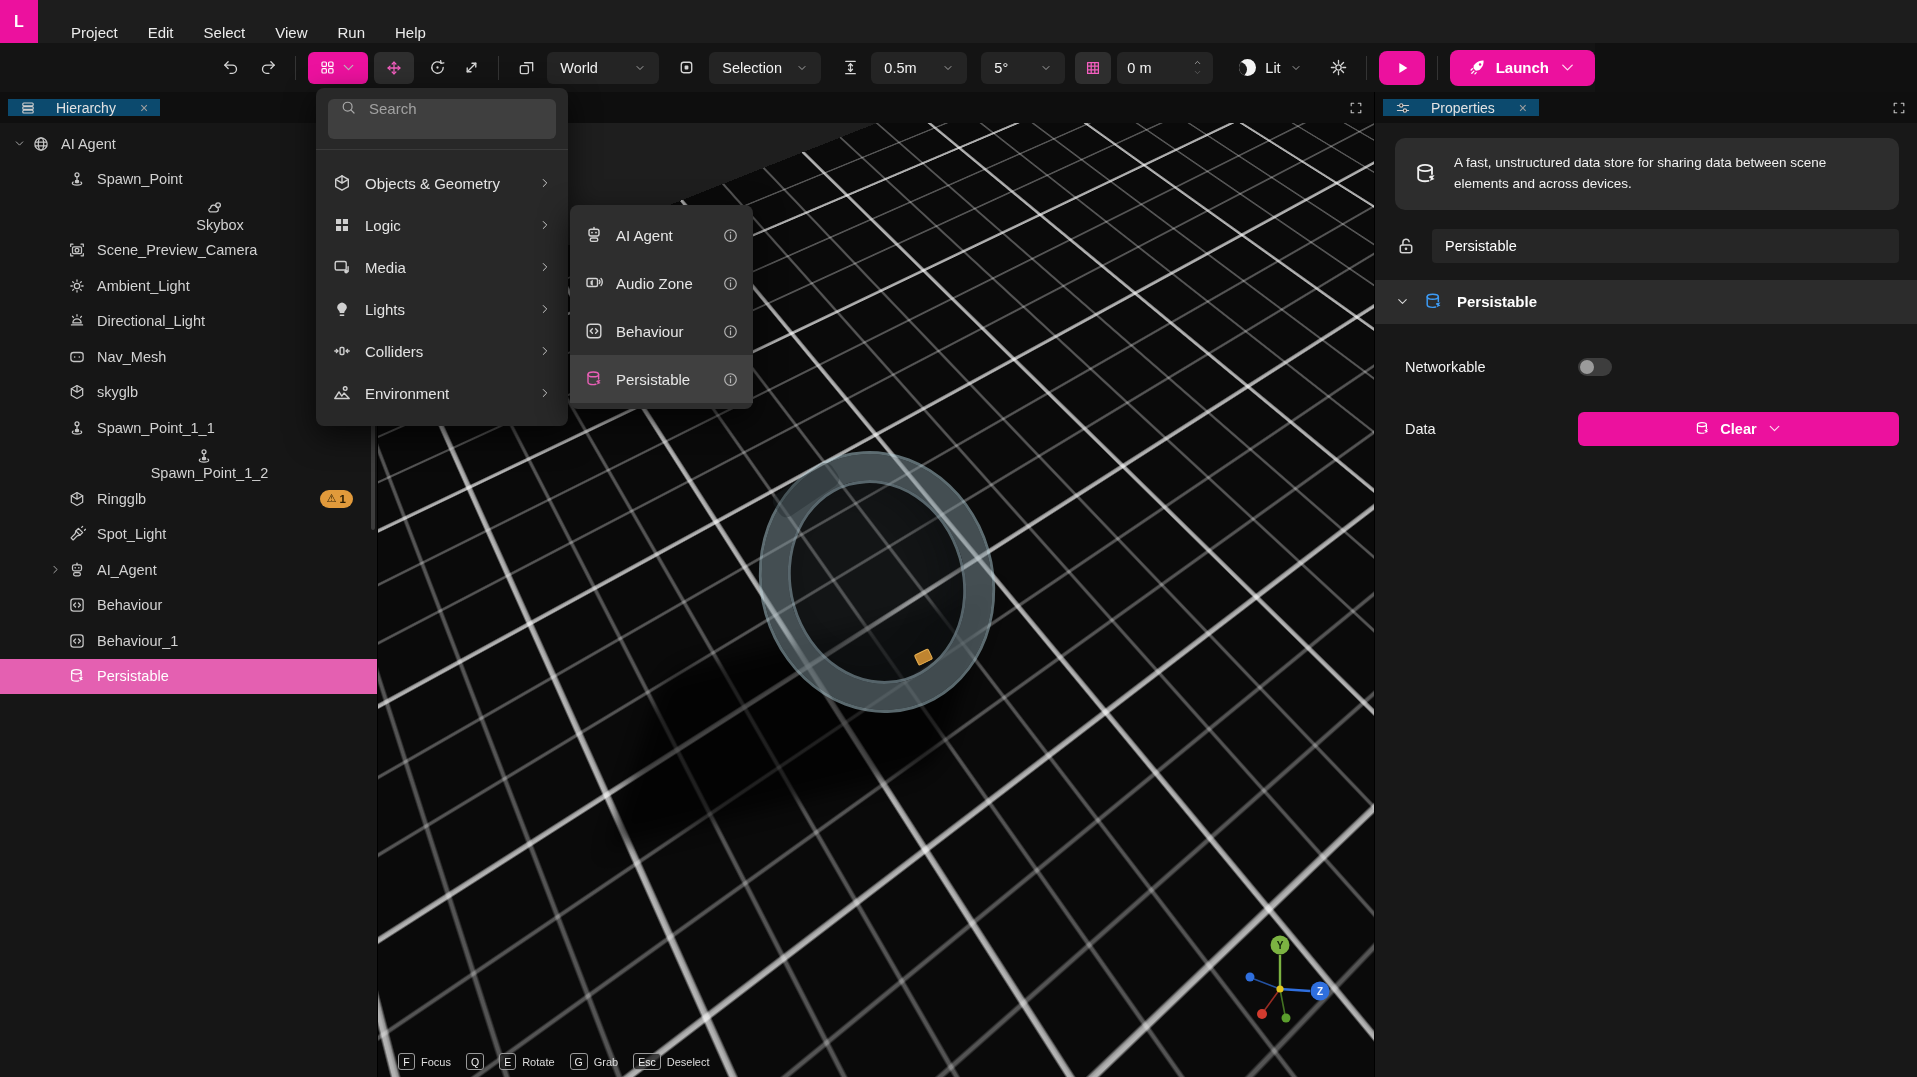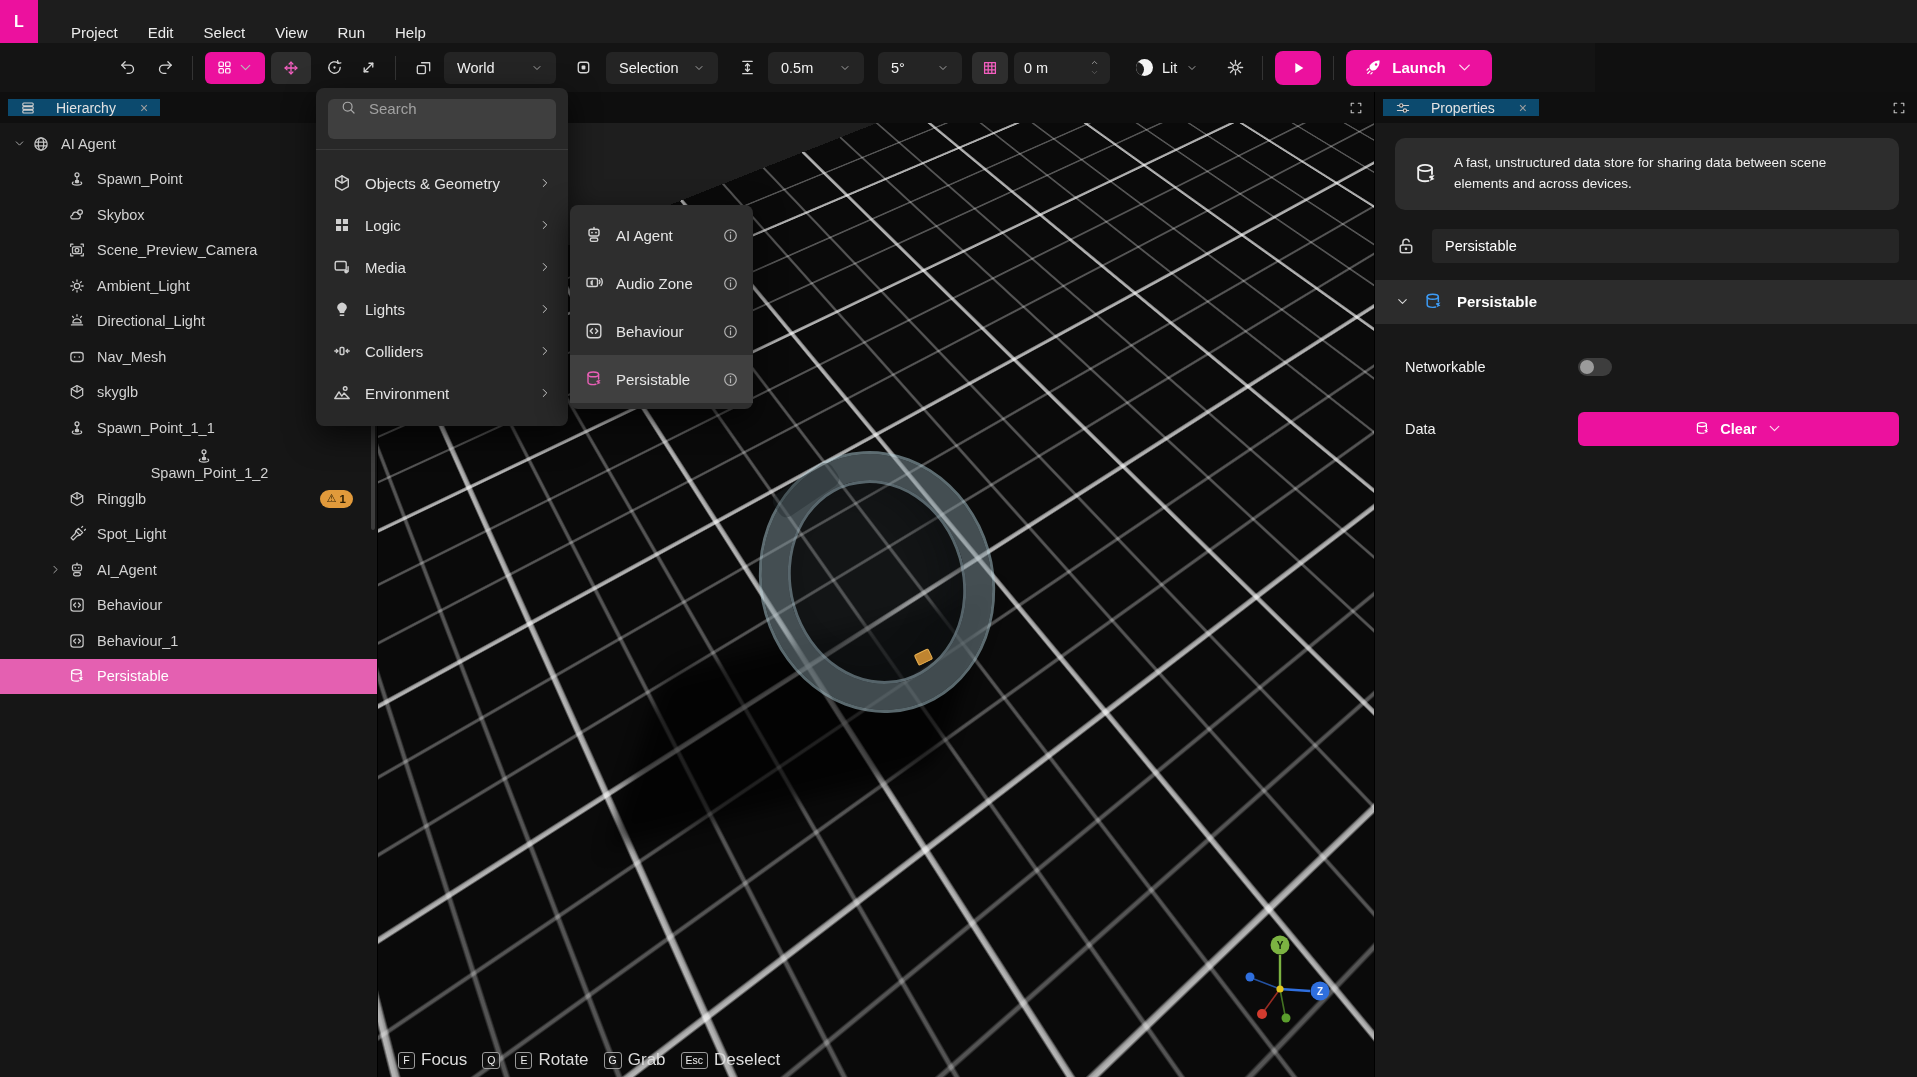--- a/index.html
+++ b/index.html
@@ -11,21 +11,21 @@
   .ic svg{width:100%;height:100%;}
 
   
   .menubar{position:absolute;left:0;top:0;width:1917px;height:43px;background:#1d1d1d;display:flex;align-items:center;}
   .logo{width:38px;height:43px;background:#EC119E;color:#fff;font-weight:bold;font-size:16px;
         display:flex;align-items:center;justify-content:center;}
   .menubar-items{display:flex;align-items:center;margin-left:18px;}
   .menu-top-item{padding:0 15px;font-size:15px;color:#ececec;cursor:default;margin-top:22px;}
 
   
-  .toolbar{position:absolute;left:0;top:43px;width:1595px;height:49px;background:#141414;display:flex;align-items:center;padding-left:112px;}
+  .toolbar{position:absolute;left:0;top:43px;width:1595px;height:49px;background:#141414;display:flex;align-items:center;padding-left:88px;justify-content:flex-end;}
   .tbtn{width:30px;height:30px;display:flex;align-items:center;justify-content:center;color:#d6d6d6;}
   .tbtn .ic{width:19px;height:19px;}
   .tdivider{width:1px;height:24px;background:#343434;margin:0 12px;}
   .tbtn-accent{height:32px;width:60px;background:#EC119E;border-radius:6px;display:flex;align-items:center;justify-content:center;gap:4px;color:#fff;}
   .tbtn-accent .ic{width:17px;height:17px;}
   .tbtn-tool{height:32px;width:40px;background:#2e2e2e;border-radius:6px;display:flex;align-items:center;justify-content:center;color:#F45FC0;margin-left:6px;}
   .tselect{height:32px;background:#242424;border-radius:6px;display:flex;align-items:center;gap:12px;padding:0 13px;font-size:14.5px;color:#f2f2f2;}
   .chev-s{width:12px;height:12px;color:#b9b9b9;}
   .tstep{height:32px;width:96px;background:#242424;border-radius:6px;display:flex;align-items:center;padding:0 10px;font-size:14.5px;color:#f2f2f2;}
   .tstep .stepper{margin-left:auto;display:flex;flex-direction:column;gap:1px;}
@@ -81,21 +81,21 @@
     box-shadow:0 0 0 3px rgba(175,205,216,.5), inset 0 0 0 3px rgba(175,205,216,.45), inset -18px -8px 30px rgba(10,14,16,.45);
     transform:rotate(-16deg);}
   .ring::before{content:"";position:absolute;left:10px;top:-18px;width:70px;height:26px;border-radius:8px;
     background:rgba(30,36,40,.35);transform:rotate(-18deg);}
   .ring-chip{position:absolute;left:104px;top:182px;width:16px;height:12px;background:#BF8430;border:1px solid #E8B050;border-radius:2px;transform:rotate(-10deg);}
   .gizmo{position:absolute;right:36px;bottom:40px;width:110px;height:110px;}
   .hints{position:absolute;left:20px;bottom:7px;display:flex;align-items:center;gap:15px;}
   .hint{display:flex;align-items:center;gap:6px;}
   .key{min-width:17px;height:17px;padding:0 4px;border:1px solid #9a9a9a;border-radius:3px;background:rgba(18,18,18,.72);
        color:#f0f0f0;font-size:10.5px;display:flex;align-items:center;justify-content:center;}
-  .hint-label{font-size:17px;color:#dcdcdc;}
+  .hint-label{font-size:11px;color:#dcdcdc;}
 
   
   .right-panel{position:absolute;left:1374px;top:92px;width:543px;height:985px;background:#181818;border-left:1px solid #000;}
   .rp-content{padding:15px 18px 0 20px;}
   .info-card{background:#2d2d2d;border-radius:10px;padding:15px 18px;display:flex;align-items:center;gap:15px;}
   .info-card .ic{width:26px;height:26px;color:#f0f0f0;}
   .info-text{font-size:13.5px;line-height:1.55;color:#f0f0f0;}
   .name-row{margin-top:19px;display:flex;align-items:center;gap:15px;}
   .name-row .ic{width:22px;height:22px;color:#cfcfcf;}
   .name-input{flex:1;height:34px;background:#262626;border:none;border-radius:4px;color:#fff;font-size:14.5px;
@@ -370,21 +370,21 @@
           <span class="ic h-ic">
             <svg viewBox="0 0 20 20" fill="none" stroke="currentColor" stroke-width="1.4" stroke-linecap="round" stroke-linejoin="round">
               <circle cx="10" cy="5.4" r="2.2"></circle>
               <path d="M8 11.2h4l.5 2c0 .8-1.1 1.4-2.5 1.4s-2.5-.6-2.5-1.4z" fill="currentColor" stroke="none"></path>
               <path d="M10 7.6v3.6"></path>
               <path d="M5.8 13.4c-.6.4-1 .8-1 1.3 0 1.1 2.3 2 5.2 2s5.2-.9 5.2-2c0-.5-.4-.9-1-1.3"></path>
             </svg>
           </span>
           <span class="h-label">Spawn_Point</span>
         </div>
-        <div class="h-row" style="padding-left: 42px;">
+        <div class="h-row" style="padding-left: 63px; flex-direction: column;">
           <span class="h-chev"></span>
           <span class="ic h-ic">
             <svg viewBox="0 0 20 20" fill="none" stroke="currentColor" stroke-width="1.4" stroke-linecap="round" stroke-linejoin="round">
               <circle cx="13.4" cy="6.8" r="2.6"></circle>
               <path d="M4.2 14.2h7.2a2.6 2.6 0 0 0 .5-5.1 3.6 3.6 0 0 0-6.9 1 2.2 2.2 0 0 0-.8 4.1z"></path>
             </svg>
           </span>
           <span class="h-label">Skybox</span>
         </div>
         <div class="h-row" style="padding-left: 42px;">

